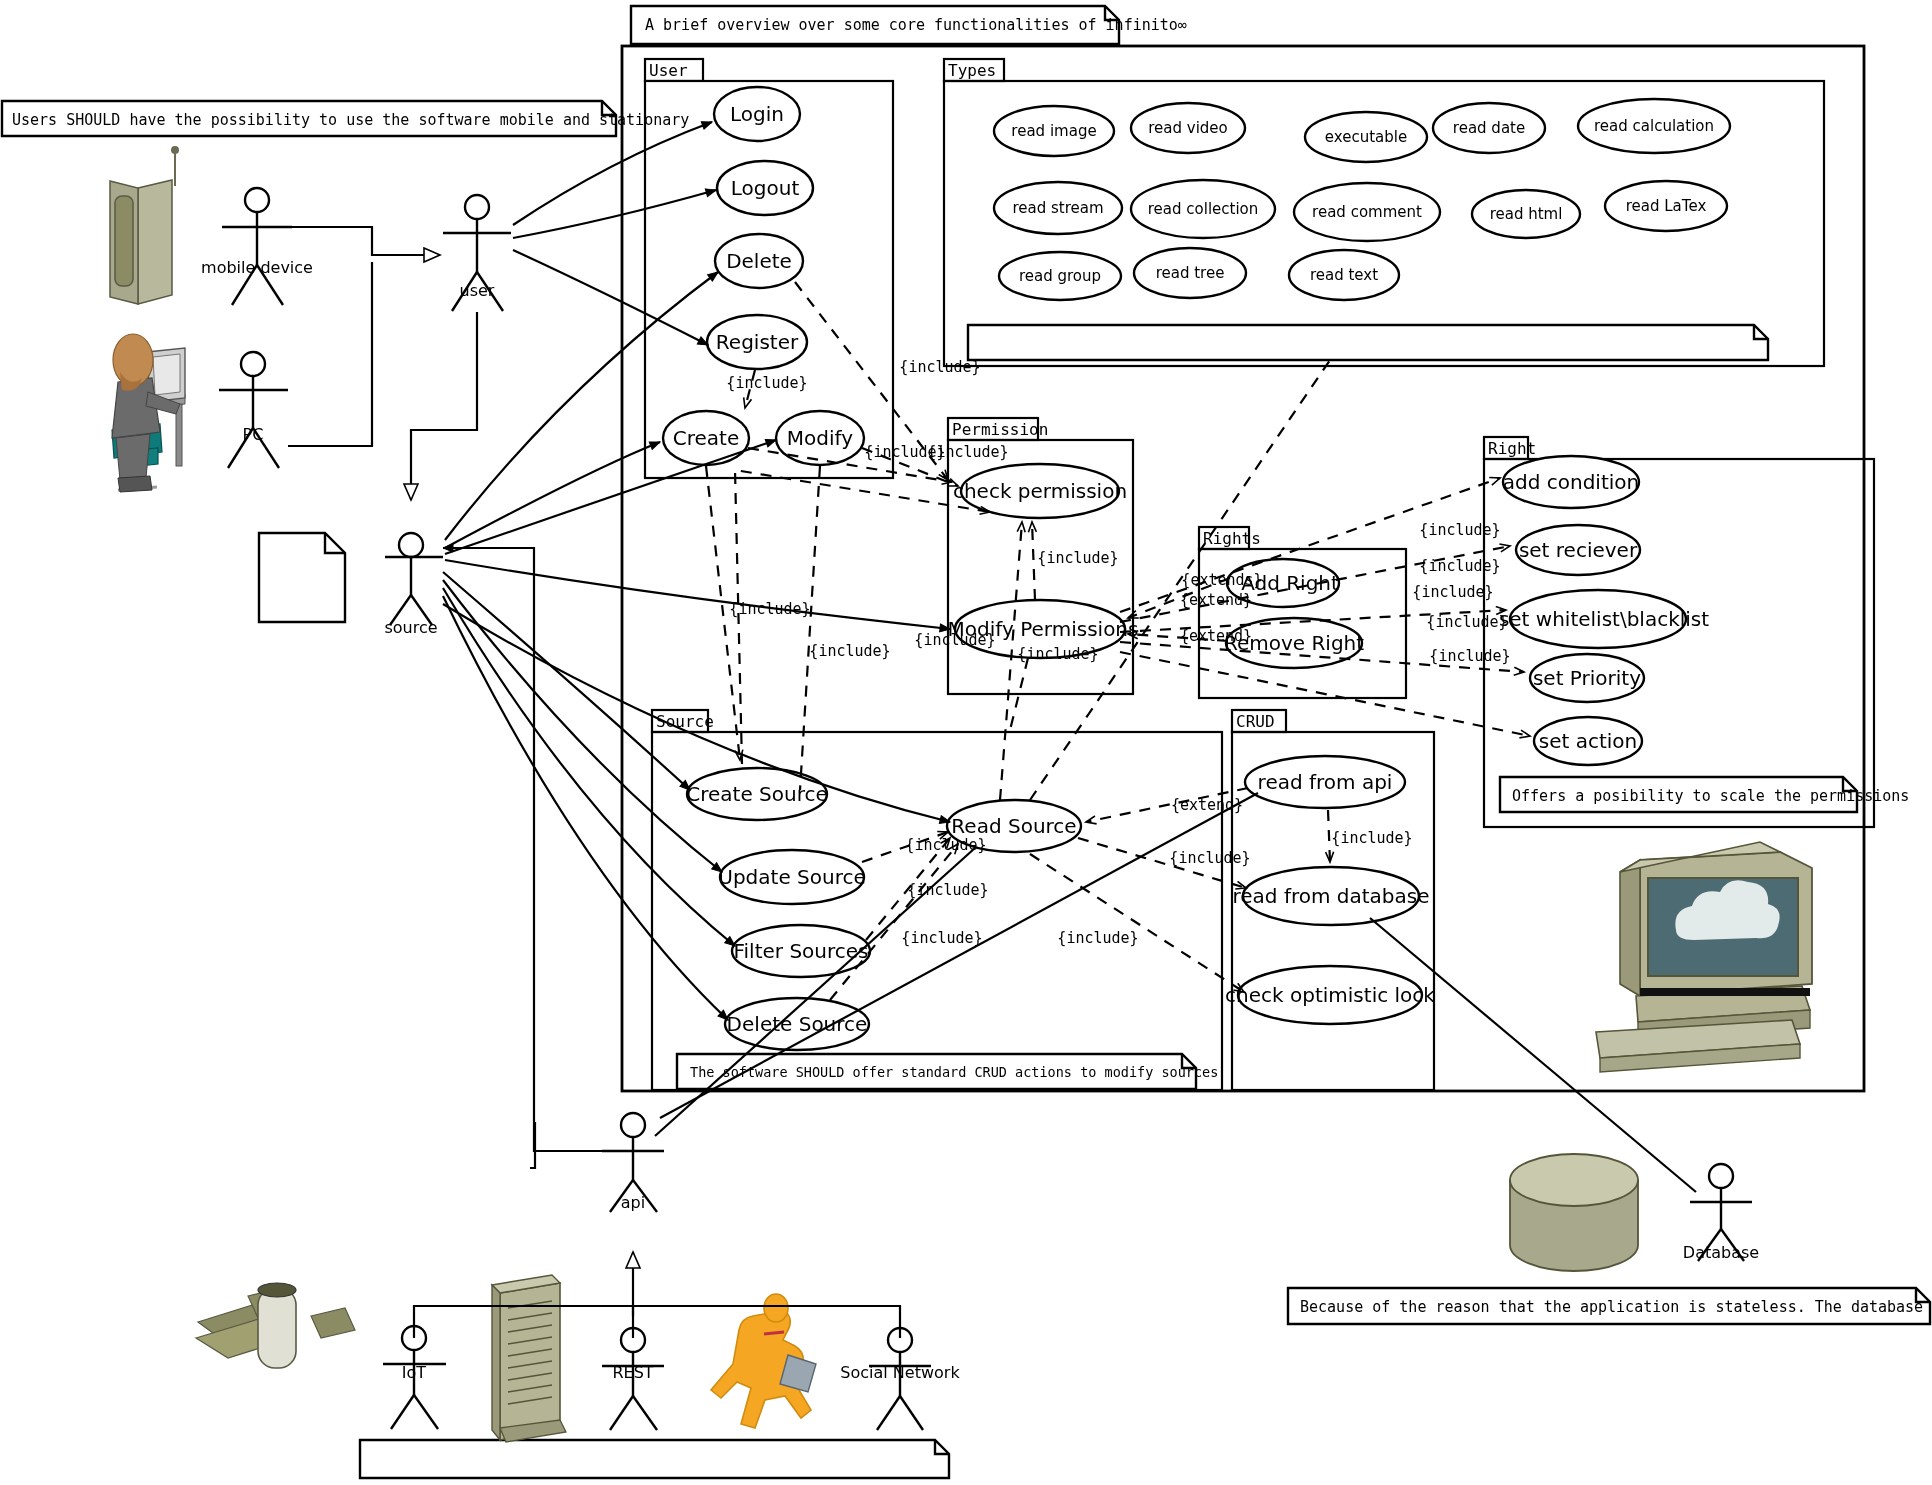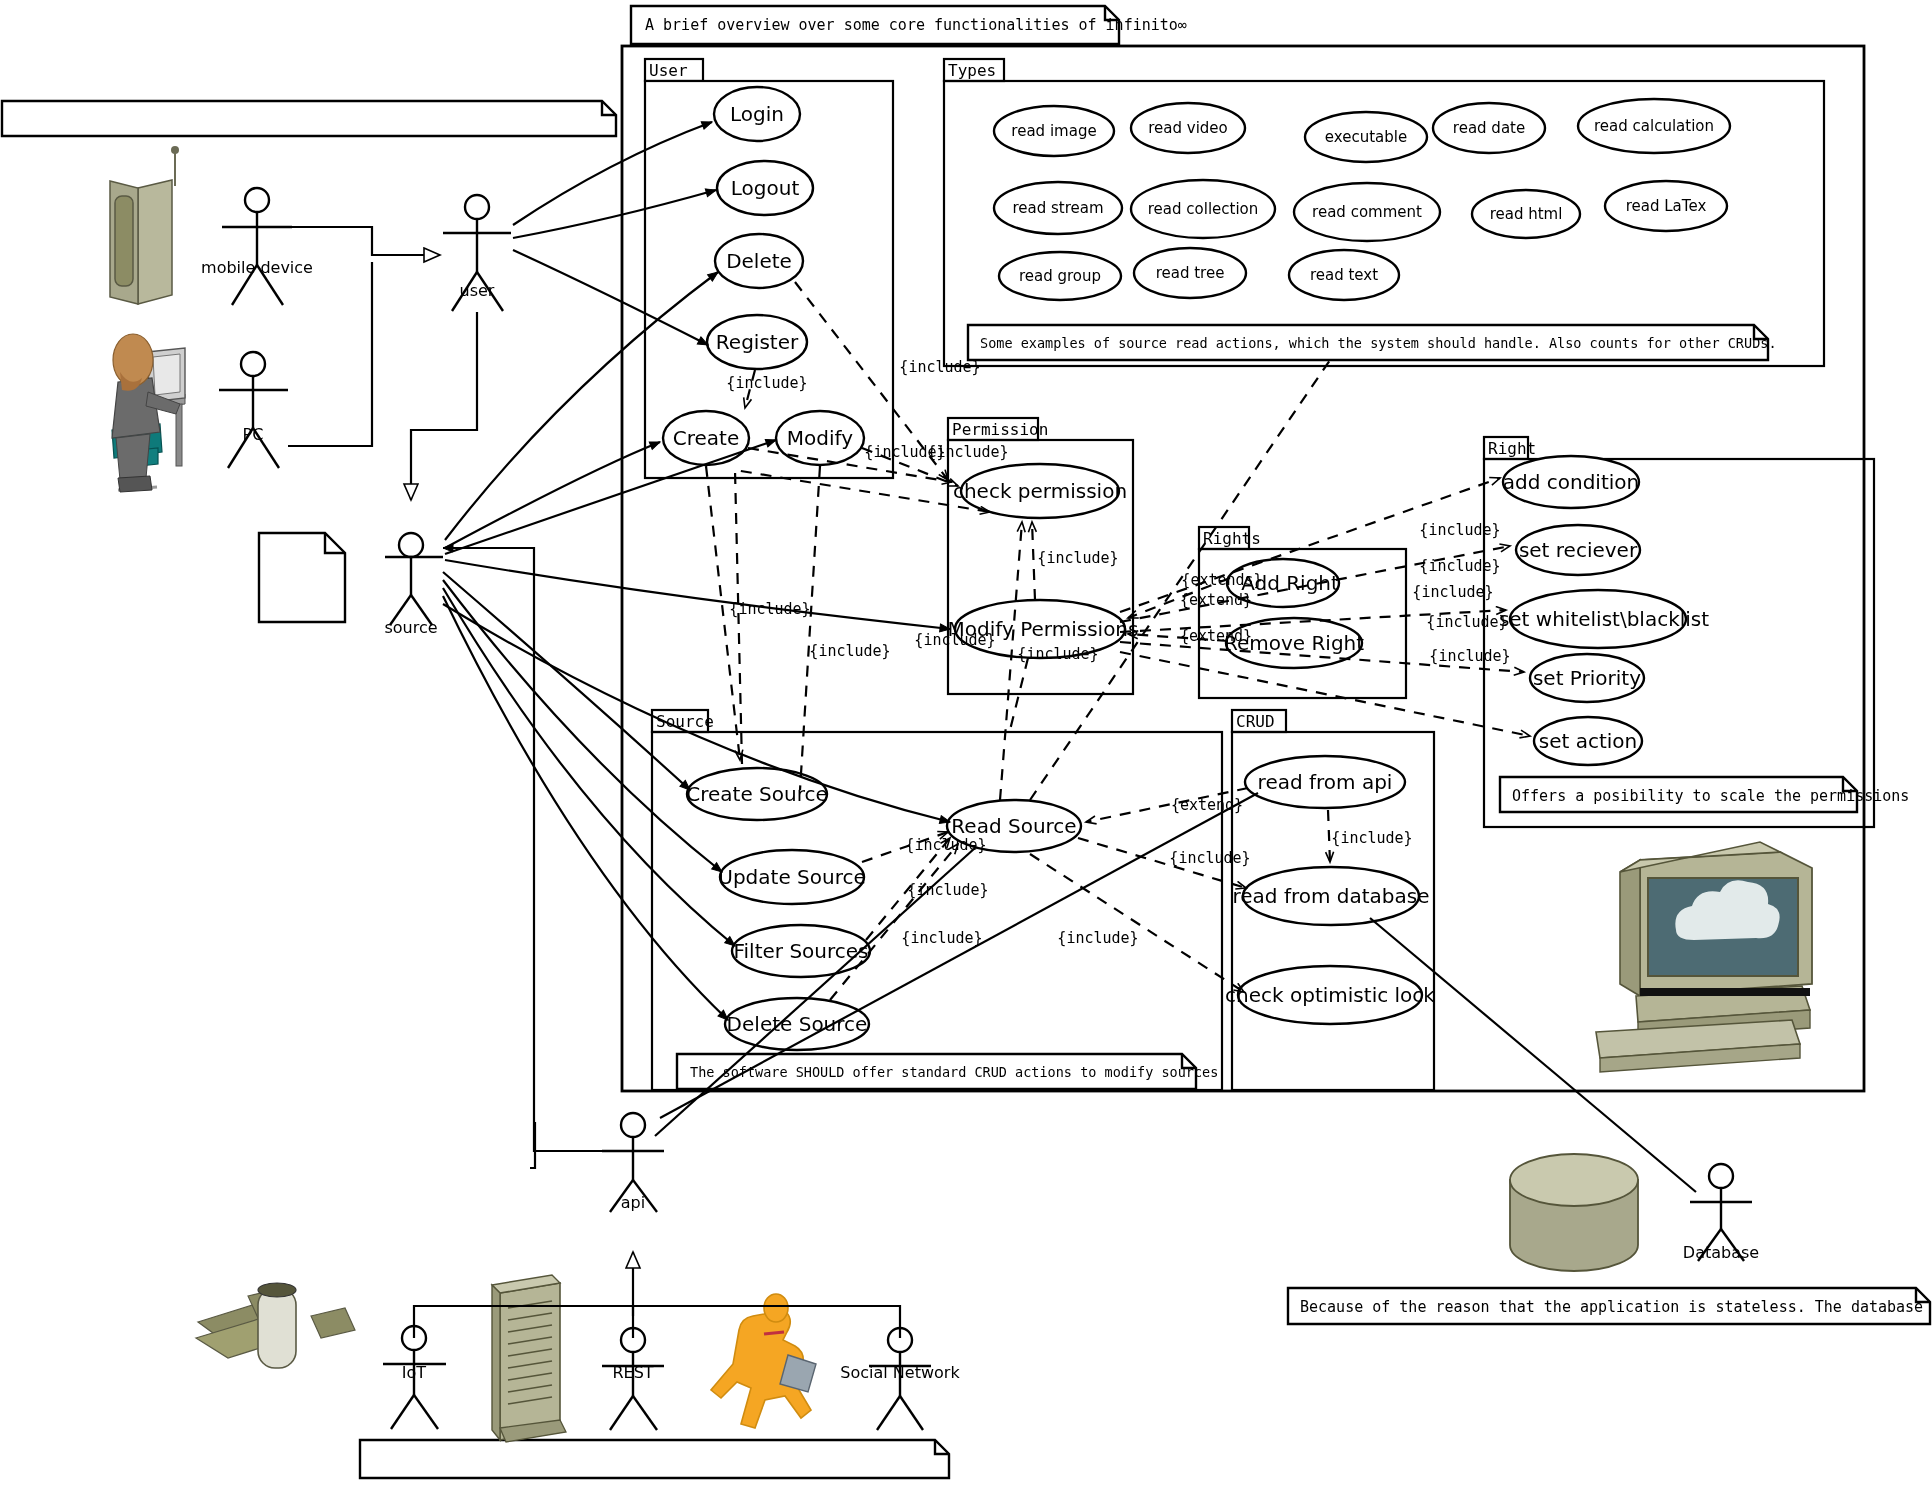--- a/index.html
+++ b/index.html
@@ -458,21 +458,21 @@
       <path d="M1120,652 L1530,736" marker-end="url(#arrowOpen)"></path>
 
       <path d="M1030,800 L1330,360"></path>
 
       <path d="M1028,658 L1010,730"></path>
     </g>
 
   </svg>
 
   <div class="lbl note-text" style="left:645px; top:16px;">A brief overview over some core functionalities of infinito∞</div>
-  <div class="lbl note-text small" style="left:980px; top:335px;">Some examples of source read actions, which the system should handle. Also counts for other CRUDs.</div>
+  <div class="lbl note-text" style="left:12px; top:111px;">Users SHOULD have the possibility to use the software mobile and stationary</div>
   <div class="lbl note-text" style="left:1512px; top:787px;">Offers a posibility to scale the permissions</div>
   <div class="lbl note-text small" style="left:690px; top:1064px;">The software SHOULD offer standard CRUD actions to modify sources</div>
   <div class="lbl note-text" style="left:1300px; top:1298px;">Because of the reason that the application is stateless. The database is a actor</div>
 
   <div class="lbl pkg-title" style="left:649px; top:61px;">User</div>
   <div class="lbl pkg-title" style="left:948px; top:61px;">Types</div>
   <div class="lbl pkg-title" style="left:952px; top:420px;">Permission</div>
   <div class="lbl pkg-title" style="left:1203px; top:529px;">Rights</div>
   <div class="lbl pkg-title" style="left:1488px; top:439px;">Right</div>
   <div class="lbl pkg-title" style="left:656px; top:712px;">Source</div>

